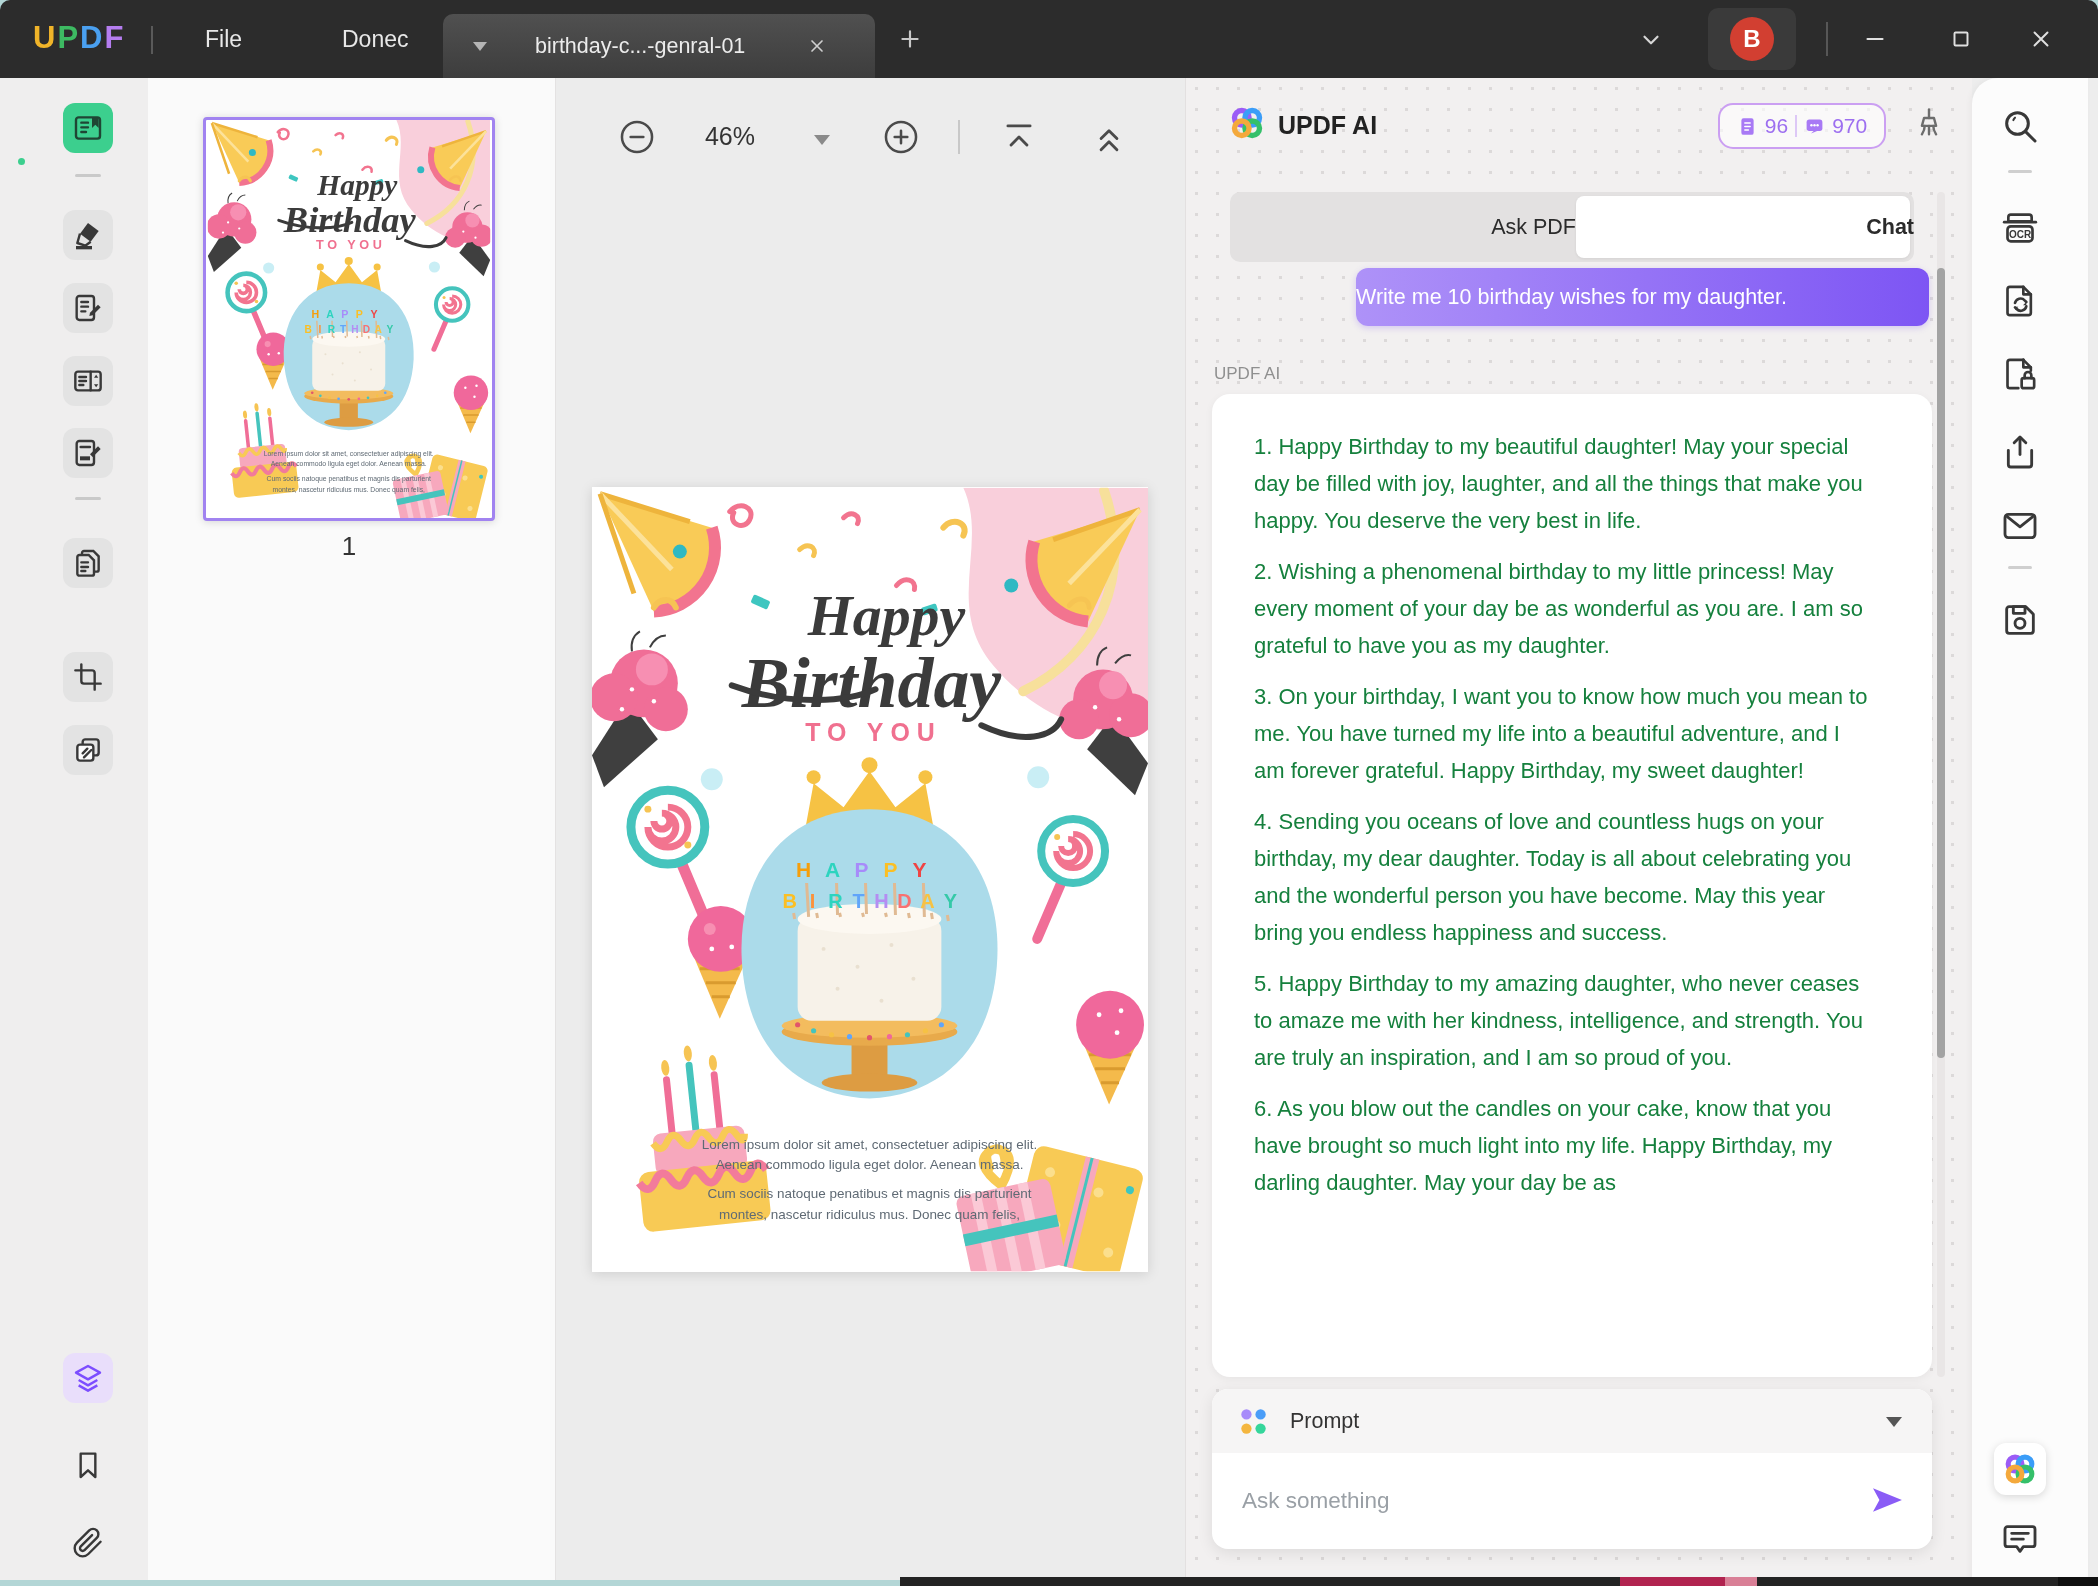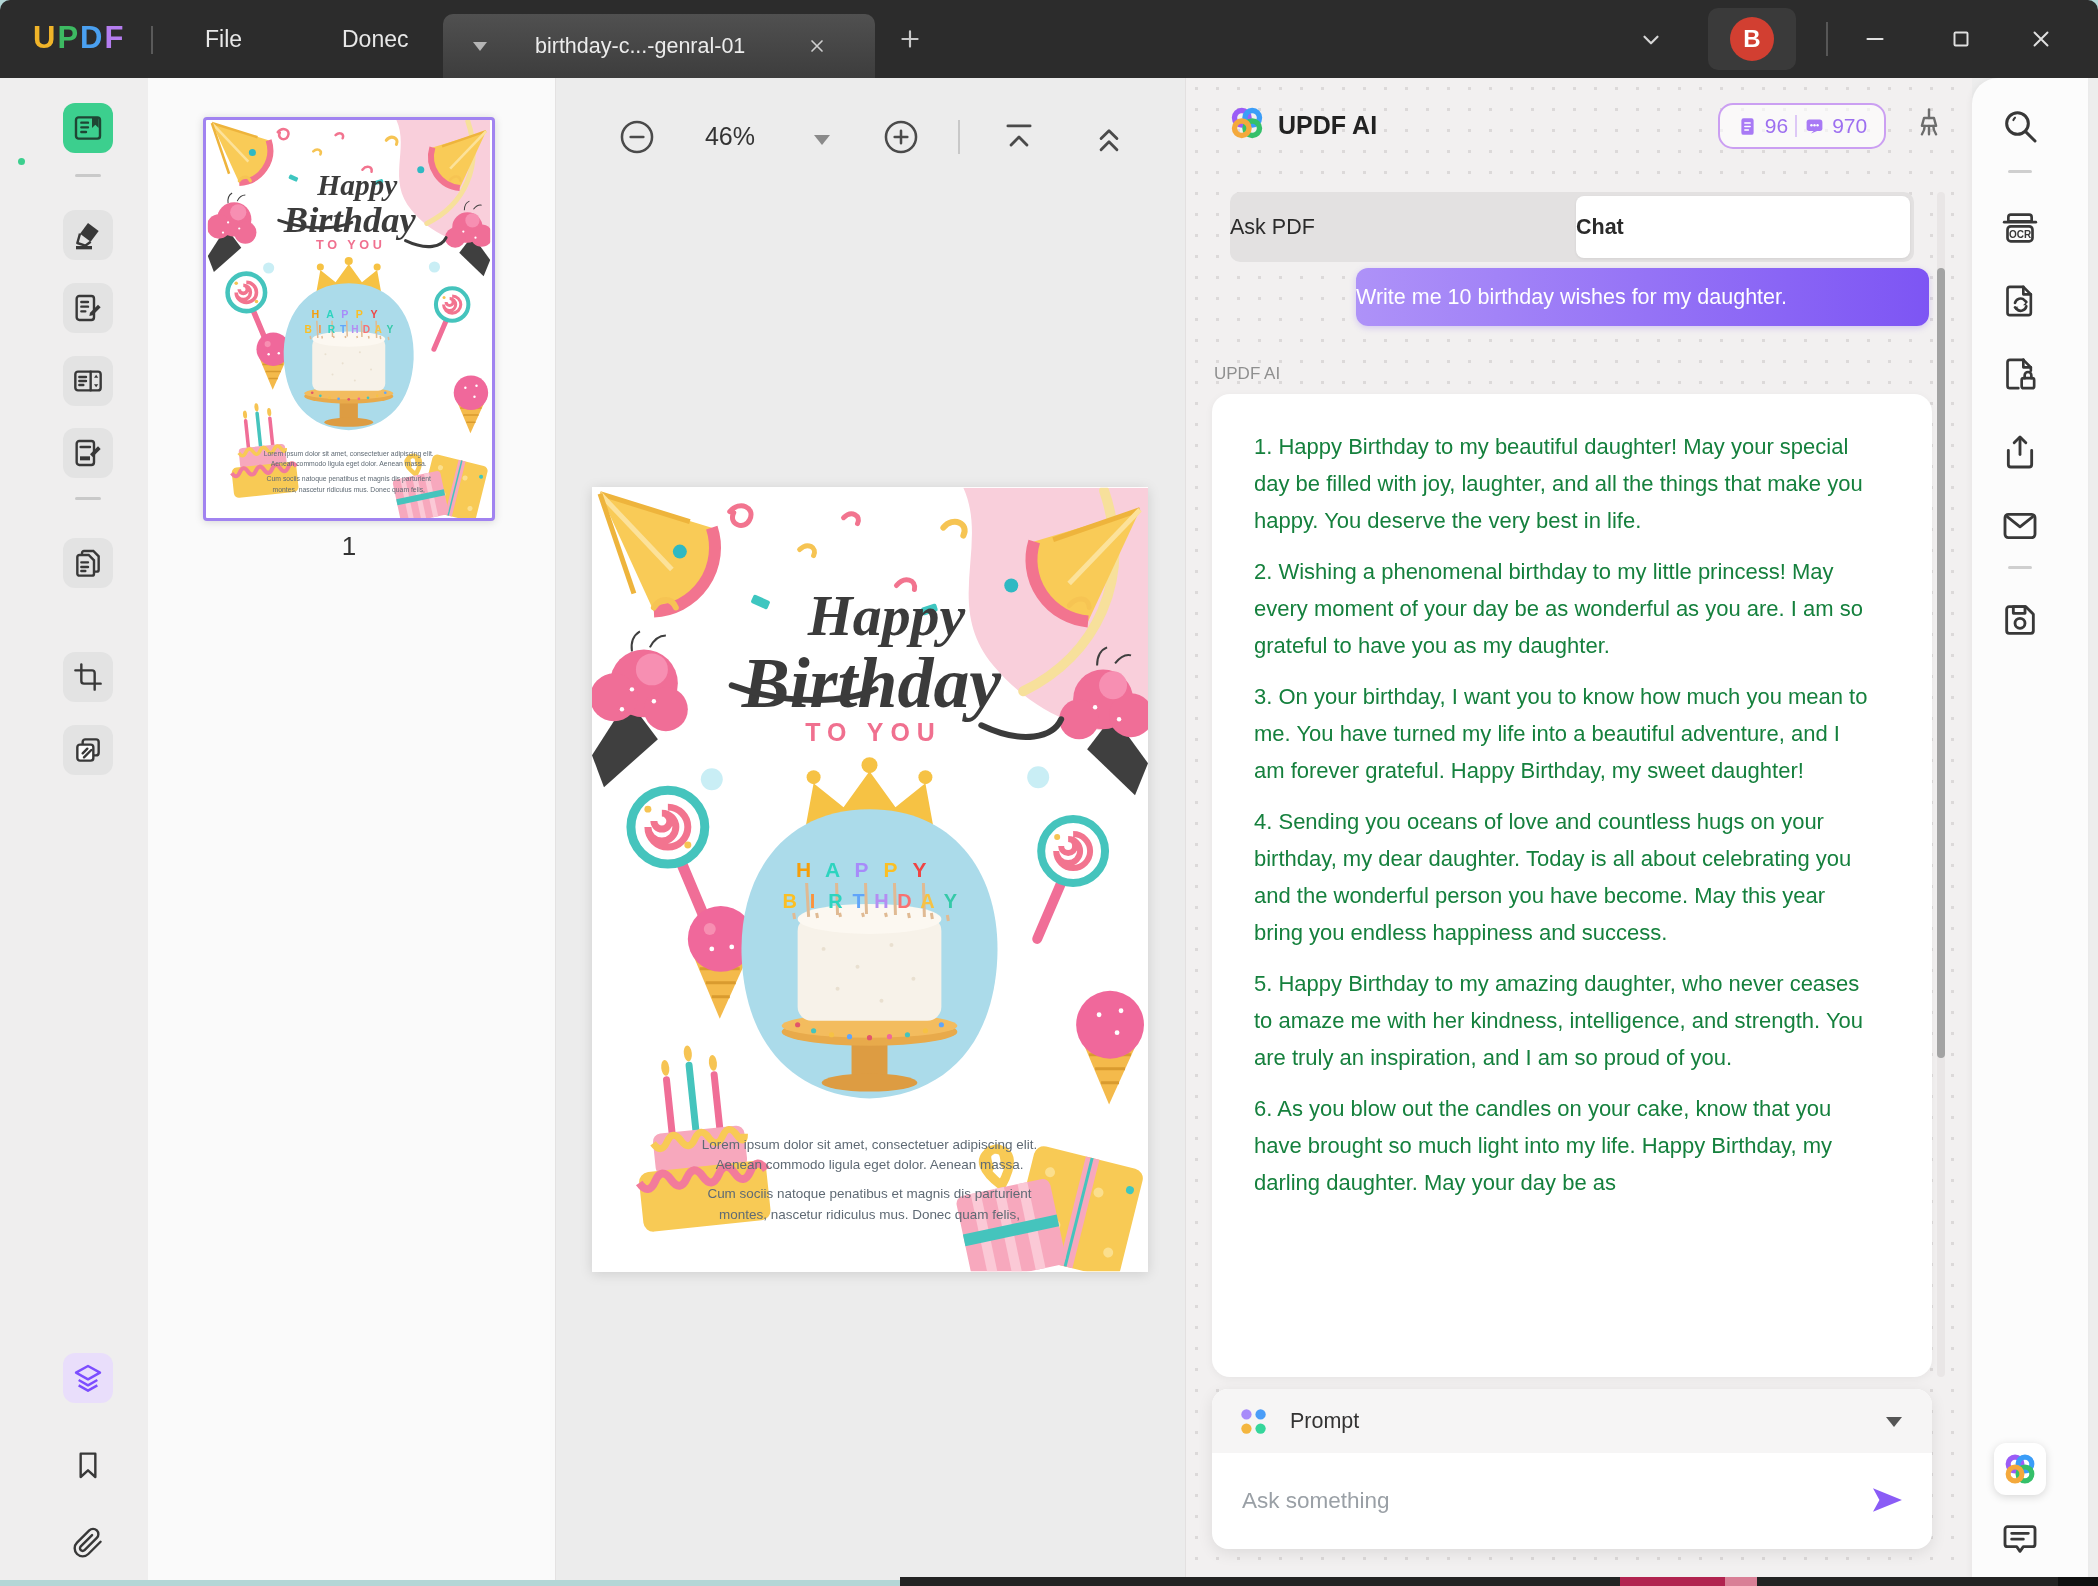--- a/index.html
+++ b/index.html
@@ -66,21 +66,21 @@
     background-size:21px 21px; border-left:1px solid #e3e0e0; }
   .ai-logo { position:absolute; left:42px; top:26px; width:38px; height:38px; }
   .ai-title { position:absolute; left:92px; top:33px; font-size:25px; font-weight:bold; color:#222; }
   .credit-pill { position:absolute; left:532px; top:25px; width:168px; height:46px; border:2px solid #cb9ff2; border-radius:15px; background:rgba(255,255,255,.6); display:flex; align-items:center; justify-content:center; gap:7px; color:#9d6ff0; font-size:21px; }
   .credit-pill svg { width:21px; height:21px; }
   .pill-div { width:2px; height:22px; background:#ddc8f6; }
   .brush-btn { position:absolute; left:726px; top:28px; width:34px; height:34px; }
 
   .tabs { position:absolute; left:44px; top:114px; width:684px; height:70px; background:#e3e1e1; border-radius:10px; }
   .tab-active-bg { position:absolute; left:346px; top:4px; width:334px; height:62px; background:#fff; border-radius:8px; box-shadow:0 1px 3px rgba(0,0,0,.07); }
-  .tab-label { position:absolute; top:0; height:62px; line-height:70px; font-size:21.5px; color:#2b2b2b; text-align:left; }
+  .tab-label { position:absolute; top:0; height:62px; line-height:70px; font-size:21.5px; color:#2b2b2b; text-align:right; }
   .tab-askpdf { left:0; width:346px; } .tab-chat { left:346px; width:338px; font-weight:bold; }
 
   .user-bubble { position:absolute; left:170px; top:190px; width:573px; height:58px; border-radius:12px;
     background:linear-gradient(90deg,#ae92f8,#7d55f4); color:#fff; font-size:21.5px; line-height:58px; text-align:left; box-shadow:0 2px 6px rgba(125,85,244,.25); }
   .resp-label { position:absolute; left:28px; top:286px; font-size:17px; color:#8f8f8f; }
   .resp-card { position:absolute; left:26px; top:316px; width:720px; height:983px; background:#fff; border-radius:18px; overflow:hidden; box-shadow:0 2px 8px rgba(0,0,0,.05); }
   .resp-body { padding:34px 64px 0 42px; font-size:22px; line-height:37px; color:#15803d; }
   .resp-body p + p { margin-top:14px; }
 
   .chat-scroll { position:absolute; left:751px; top:114px; width:8px; height:1185px; border-radius:4px; background:#e9e6e6; }

